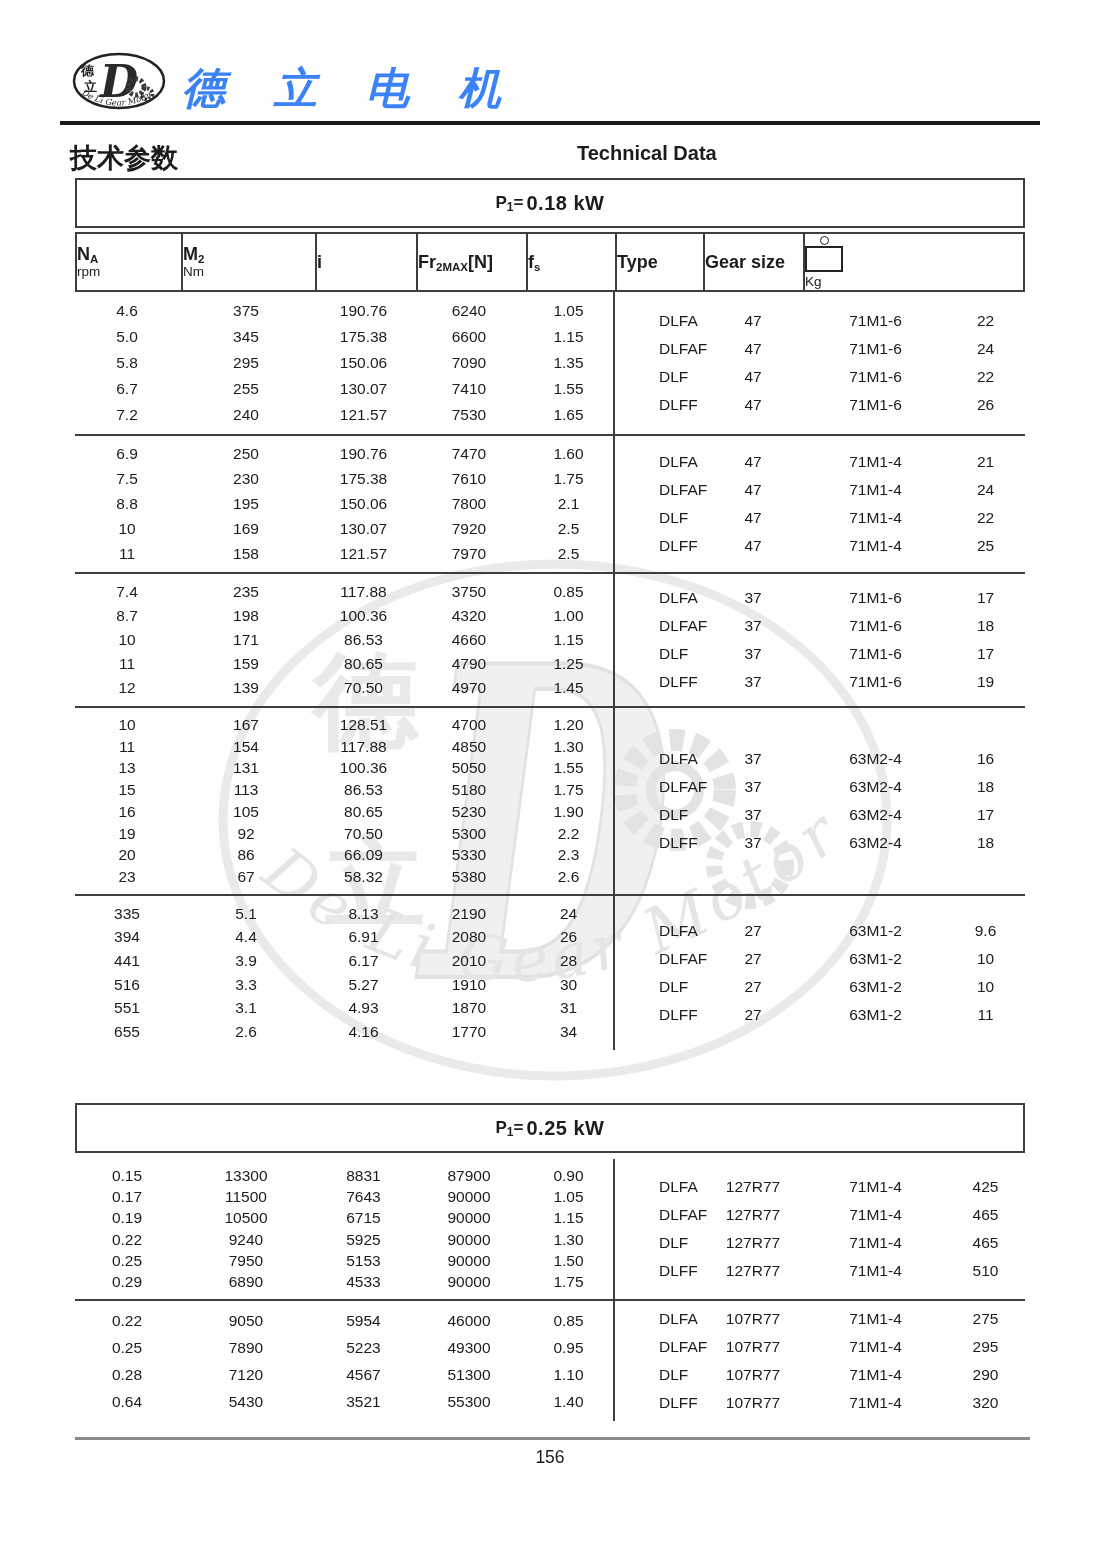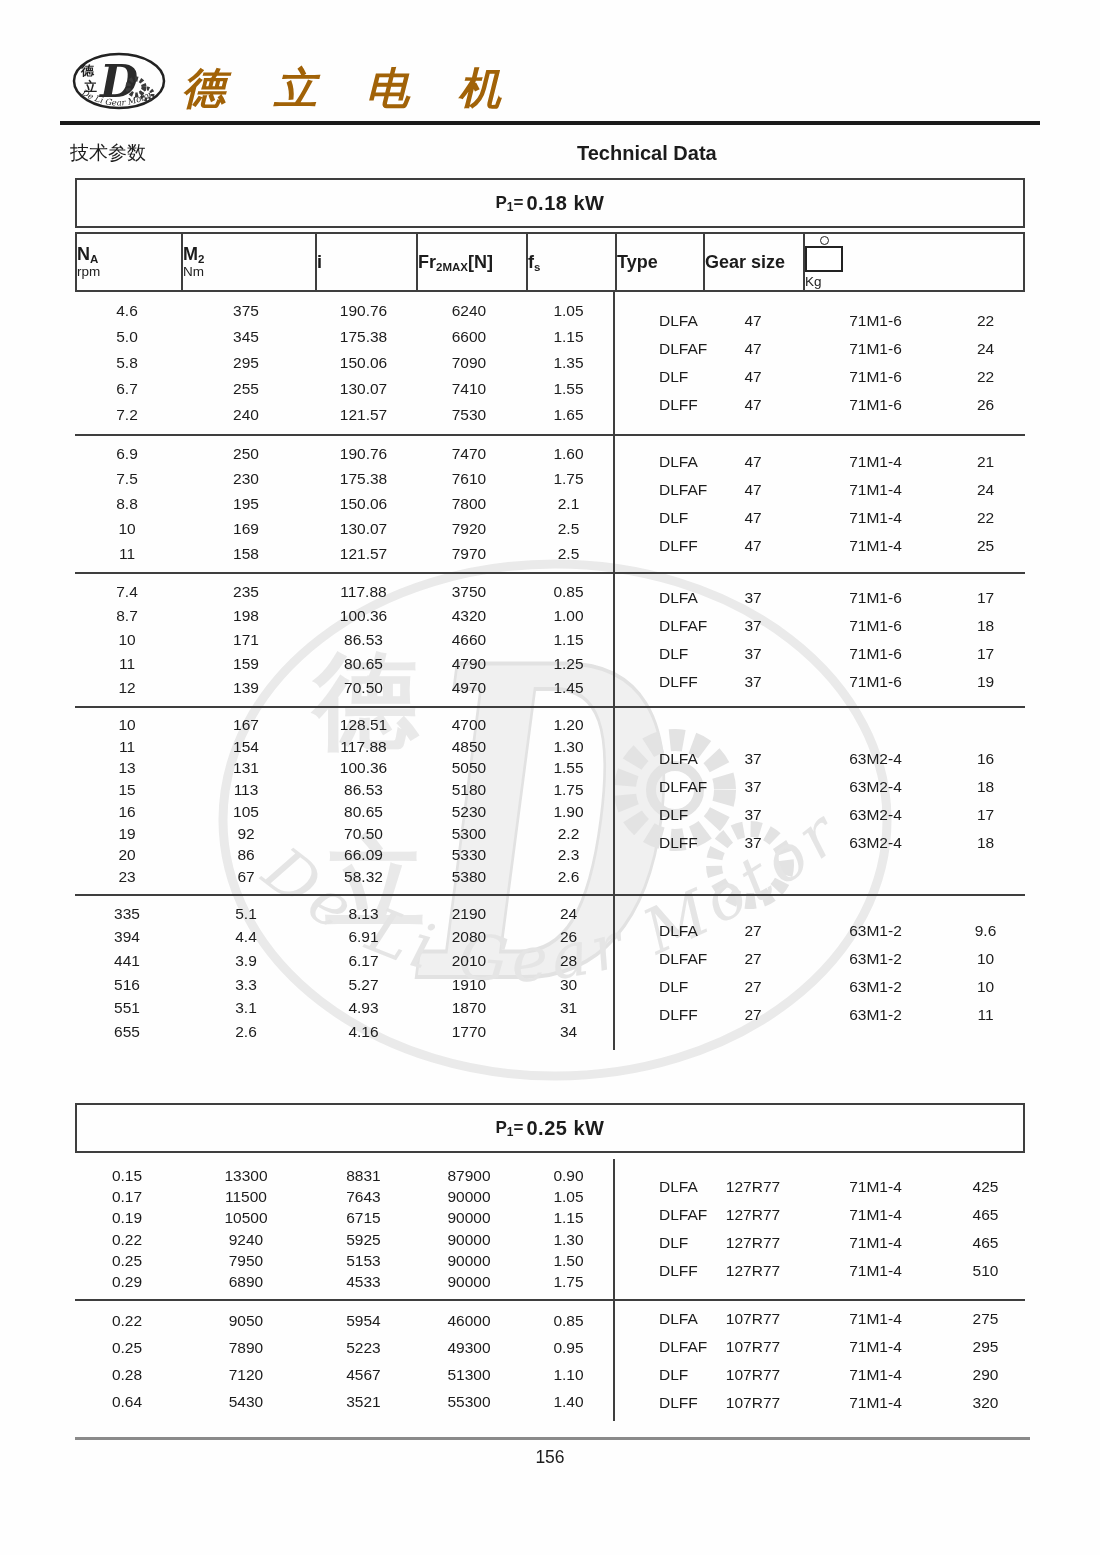--- a/index.html
+++ b/index.html
@@ -8,24 +8,24 @@
     font-family:"Liberation Sans",sans-serif;color:#1c1c1c;
     -webkit-font-smoothing:antialiased;
   }
   .page{position:absolute;inset:0;overflow:hidden;background:#fefefe;}
 
   
   .brand-logo{position:absolute;left:70px;top:50px;z-index:2;}
   .brand-title{
     position:absolute;left:182px;top:60px;z-index:2;
     font-family:"DejaVu Serif",serif;font-style:italic;font-weight:bold;
-    font-size:43px;letter-spacing:17px;color:#a16207;white-space:nowrap;
+    font-size:43px;letter-spacing:17px;color:#3b82f6;white-space:nowrap;
   }
   .top-rule{position:absolute;left:60px;top:121px;width:980px;height:4px;background:#1a1a1a;z-index:2;}
-  .subtitle-cn{position:absolute;left:70px;top:140px;font-size:19px;font-weight:normal;z-index:2;}
+  .subtitle-cn{position:absolute;left:70px;top:140px;font-size:27px;font-weight:bold;z-index:2;}
   .subtitle-en{position:absolute;left:577px;top:142px;font-size:20px;font-weight:bold;z-index:2;}
 
   
   .watermark{position:absolute;left:175px;top:535px;z-index:0;pointer-events:none;}
 
   
   .table-wrap{position:absolute;left:75px;top:178px;width:950px;z-index:1;}
   .banner{
     box-sizing:border-box;height:50px;border:2px solid #3e3e3e;
     display:flex;align-items:center;justify-content:center;background:transparent;

